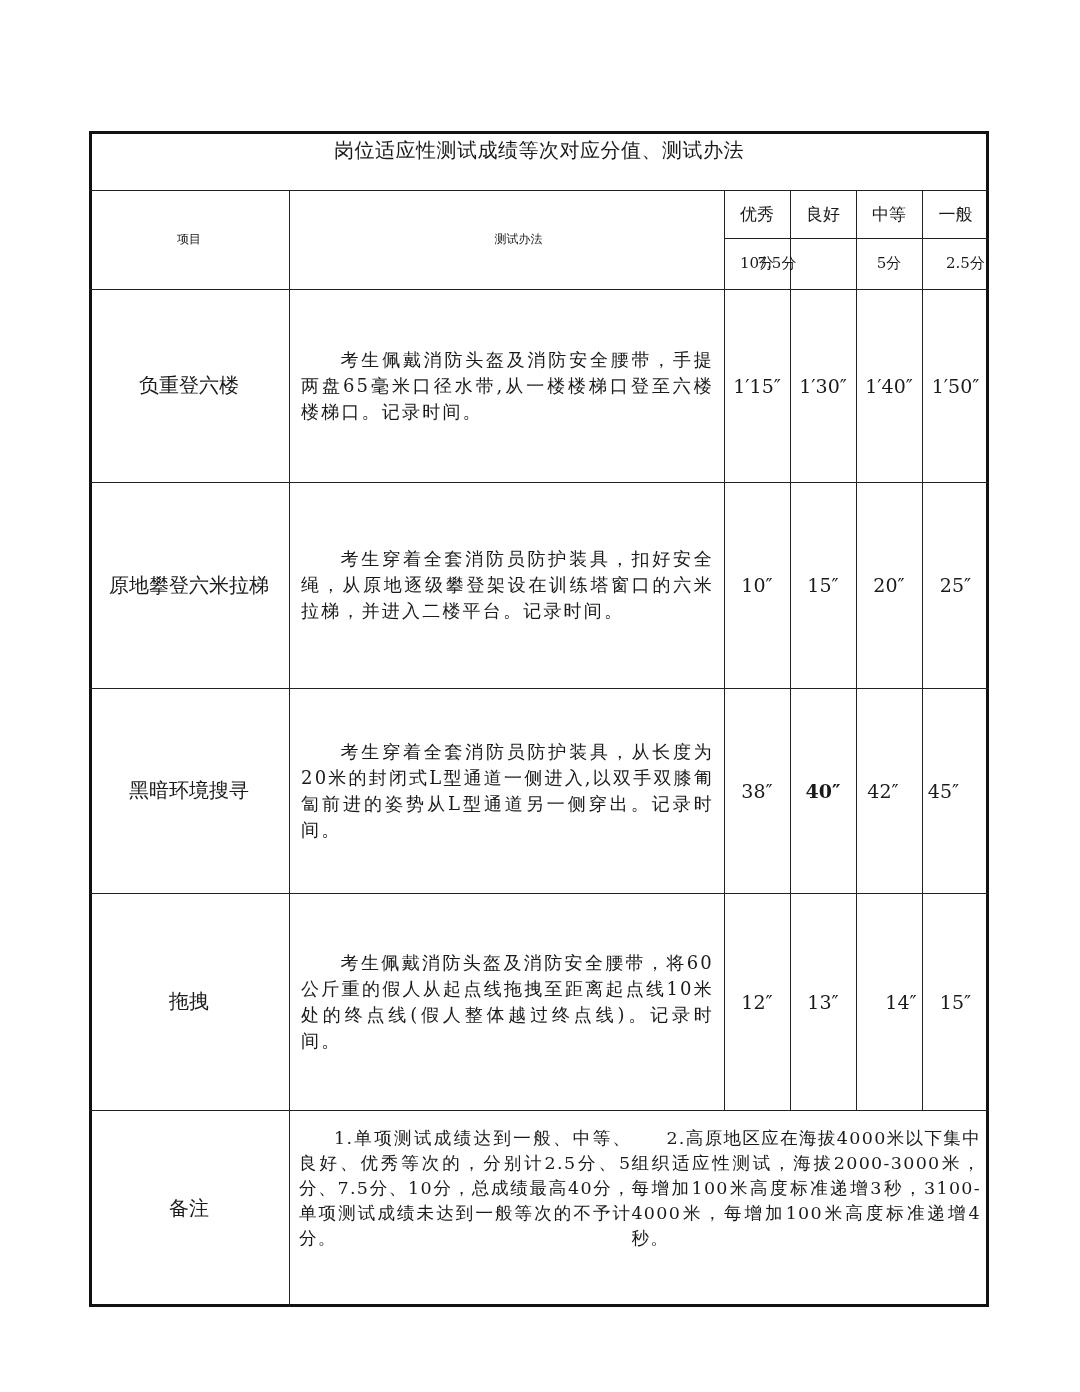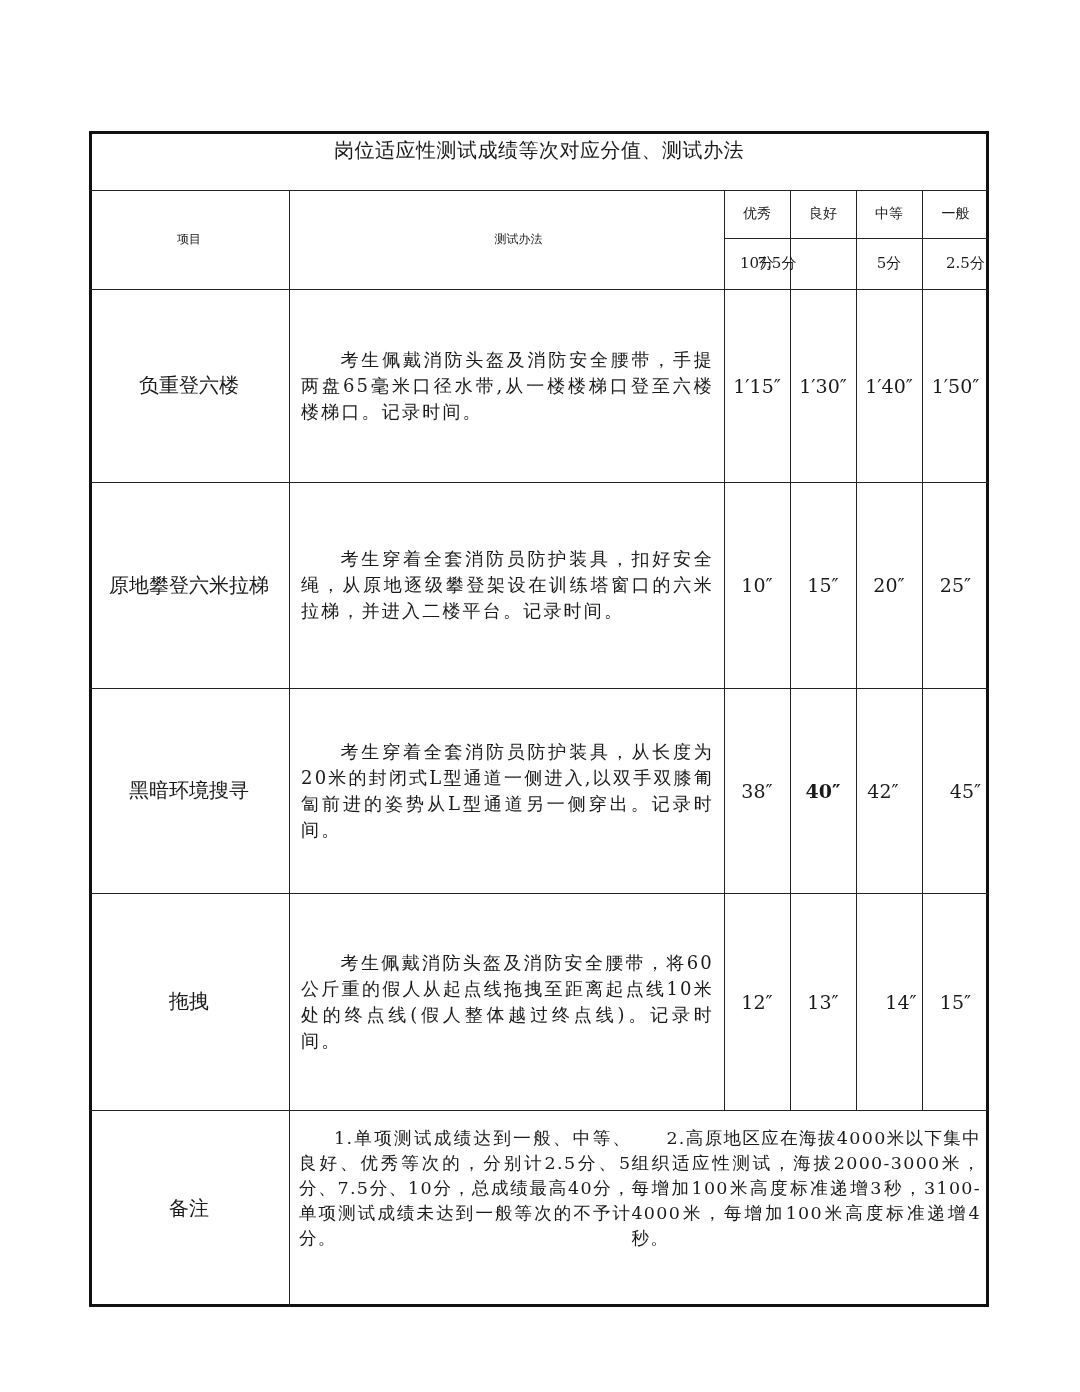--- a/index.html
+++ b/index.html
@@ -12,21 +12,21 @@
     border: 3px solid #111; box-sizing: border-box;
   }
   .hl { position: absolute; height: 0; border-top: 1.6px solid #222; }
   .vl { position: absolute; width: 0; border-left: 1.6px solid #222; }
   .cell {
     position: absolute; display: flex; align-items: center; justify-content: center;
     box-sizing: border-box; text-align: center;
   }
   .title { font-size: 20px; letter-spacing: 0.5px; align-items: flex-start; padding-top: 6px; }
   .hdr { font-size: 12px; }
-  .grade { font-size: 14px; }
+  .grade { font-size: 17px; }
   .score { font-family: "DejaVu Serif", "Liberation Serif", serif; font-size: 15px; }
   .item { font-size: 20px; }
   .method {
     font-family: "DejaVu Serif", "Liberation Serif", serif; font-size: 18px; line-height: 26px;
     letter-spacing: 2.2px; text-align: justify; justify-content: flex-start; padding: 0 10px 0 12px;
   }
   .method p { margin: 0; text-indent: 2.2em; }
   .time { font-family: "DejaVu Serif", "Liberation Serif", serif; font-size: 19px; }
   .remarks {
     font-family: "DejaVu Serif", "Liberation Serif", serif; font-size: 17.5px; line-height: 25px;
@@ -87,21 +87,21 @@
 <div class="cell time" style="left:856px; top:482px; width:66px; height:206px;">20″</div>
 <div class="cell time" style="left:922px; top:482px; width:67px; height:206px;">25″</div>
 
 <div class="cell item" style="left:89px; top:688px; width:200px; height:205px;">黑暗环境搜寻</div>
 <div class="cell method" style="left:289px; top:688px; width:435px; height:205px;">
     <p>考生穿着全套消防员防护装具，从长度为20米的封闭式L型通道一侧进入,以双手双膝匍匐前进的姿势从L型通道另一侧穿出。记录时间。</p>
   </div>
 <div class="cell time" style="left:724px; top:688px; width:66px; height:205px;">38″</div>
 <div class="cell time" style="left:790px; top:688px; width:66px; height:205px;font-weight:bold;">40″</div>
 <div class="cell time" style="left:828px; top:688px; width:66px; height:205px;padding-left:44px;">42″</div>
-<div class="cell time" style="left:932px; top:688px; width:67px; height:205px;">45″</div>
+<div class="cell time" style="left:910px; top:688px; width:67px; height:205px;">45″</div>
 
 <div class="cell item" style="left:89px; top:893px; width:200px; height:217px;">拖拽</div>
 <div class="cell method" style="left:289px; top:893px; width:435px; height:217px;">
     <p>考生佩戴消防头盔及消防安全腰带，将60公斤重的假人从起点线拖拽至距离起点线10米处的终点线(假人整体越过终点线)。记录时间。</p>
   </div>
 <div class="cell time" style="left:724px; top:893px; width:66px; height:217px;">12″</div>
 <div class="cell time" style="left:790px; top:893px; width:66px; height:217px;">13″</div>
 <div class="cell time" style="left:856px; top:893px; width:66px; height:217px;padding-left:24px;">14″</div>
 <div class="cell time" style="left:922px; top:893px; width:67px; height:217px;">15″</div>
 

